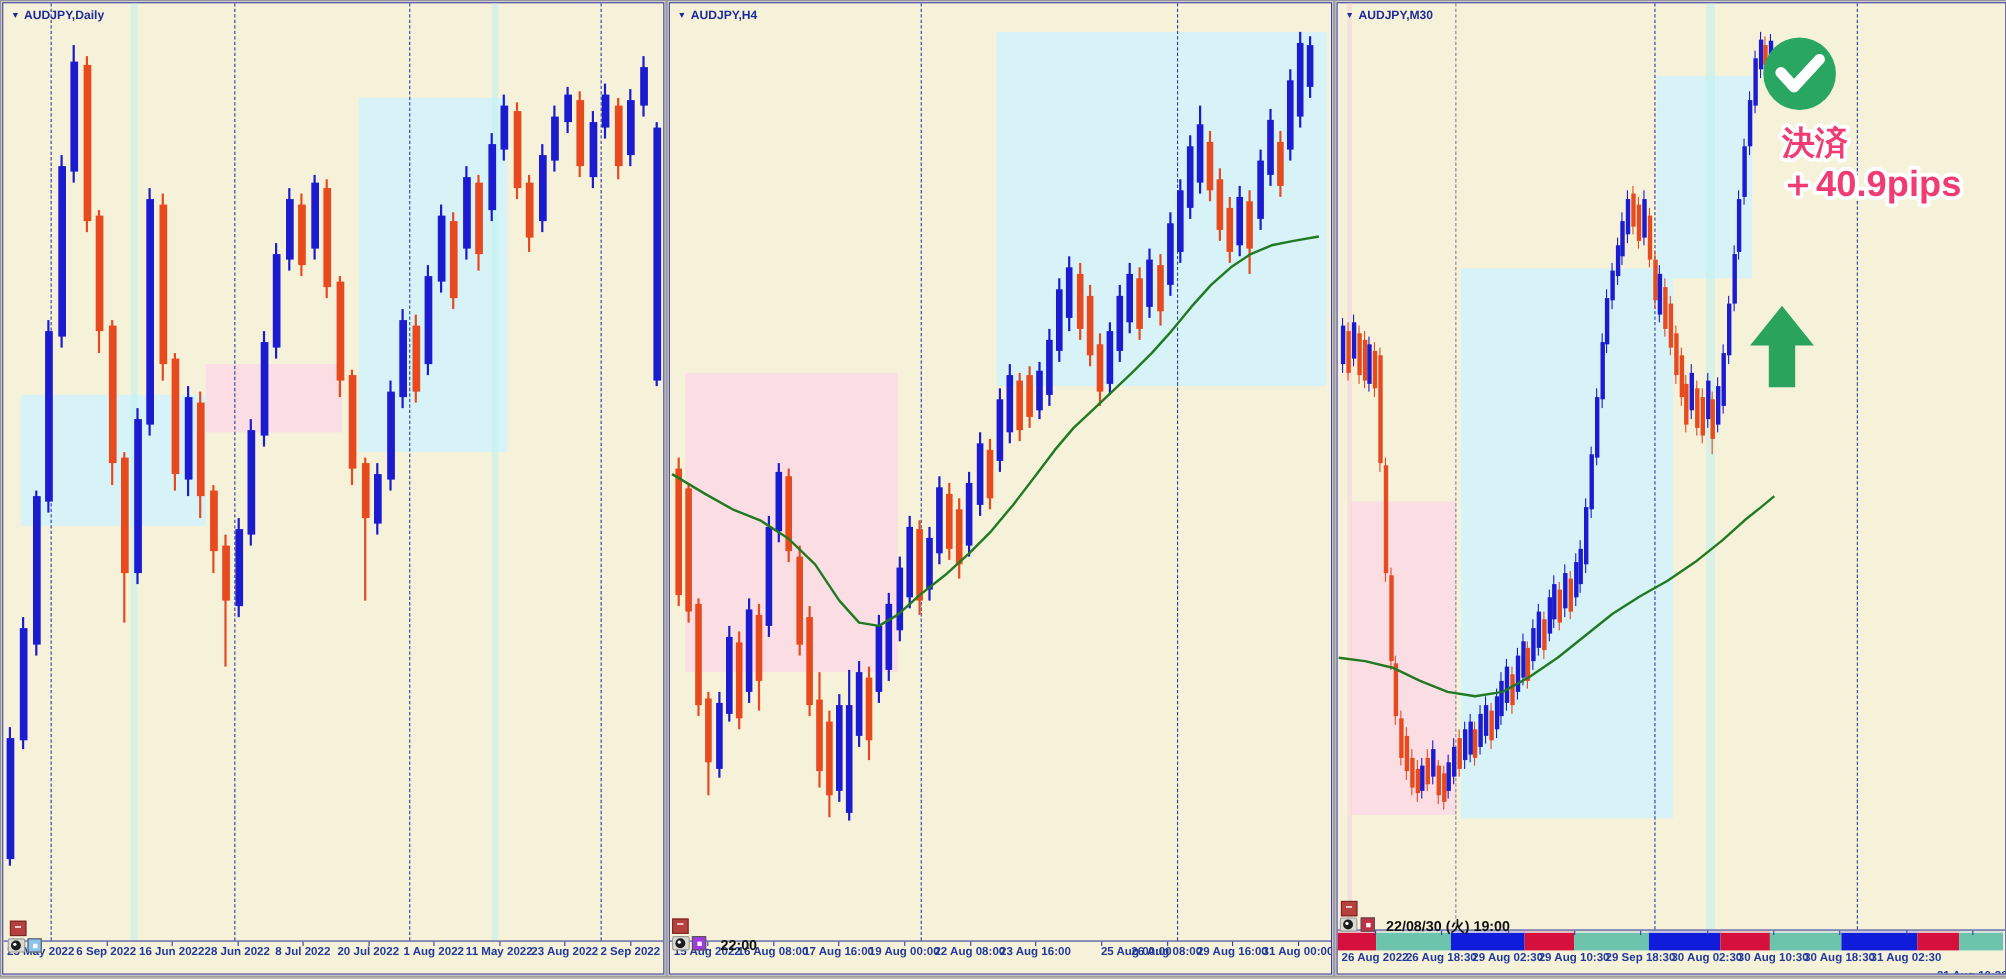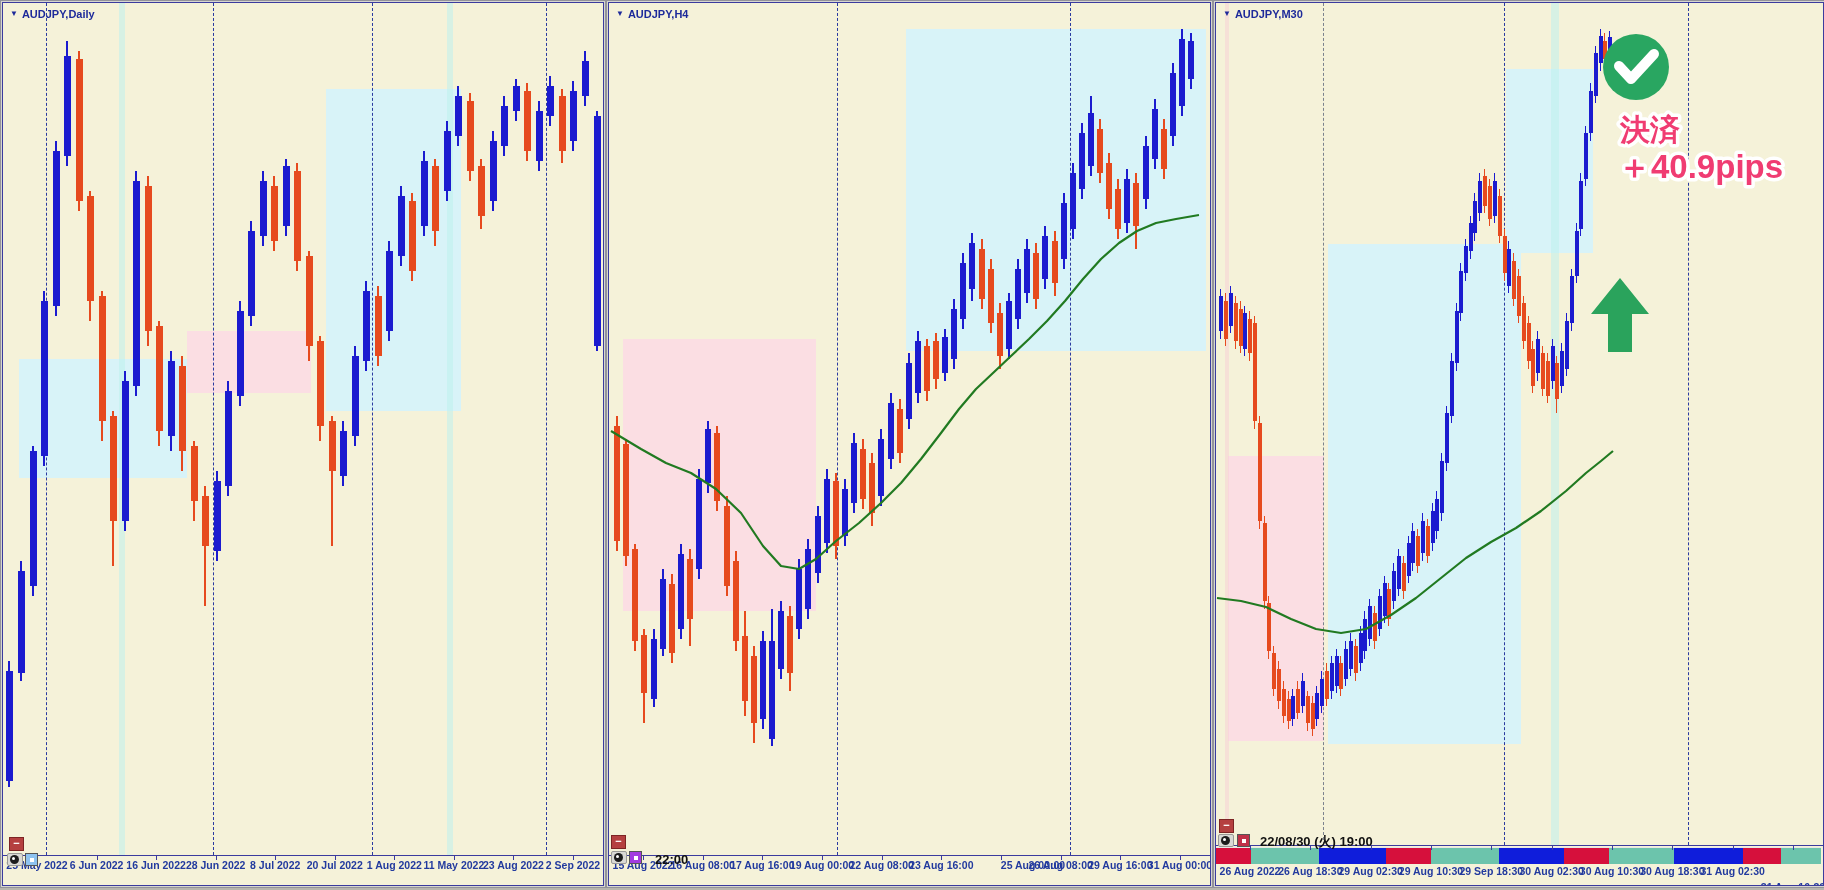--- a/index.html
+++ b/index.html
@@ -149,21 +149,21 @@
       <div class="wick" style="left: 569px; top: 78px; width: 2px; height: 70px; background: rgb(27, 27, 207);"></div>
       <div class="bodyc" style="left: 567px; top: 88px; width: 7px; height: 50px; background: rgb(27, 27, 207);"></div>
       <div class="wick" style="left: 581px; top: 48px; width: 2px; height: 55px; background: rgb(27, 27, 207);"></div>
       <div class="bodyc" style="left: 579px; top: 58px; width: 7px; height: 35px; background: rgb(27, 27, 207);"></div>
       <div class="wick" style="left: 593px; top: 108px; width: 2px; height: 240px; background: rgb(27, 27, 207);"></div>
       <div class="bodyc" style="left: 591px; top: 113px; width: 7px; height: 230px; background: rgb(27, 27, 207);"></div>
       <div class="axisline" style="top: 852px;"></div>
       <div class="tick" style="left: 34px; top: 853px;"></div>
       <div class="alabel" style="left: 34px; top: 856px;">25 May 2022</div>
       <div class="tick" style="left: 93.5556px; top: 853px;"></div>
-      <div class="alabel" style="left: 93.5556px; top: 856px;">6 Jun 2022</div>
+      <div class="alabel" style="left: 93.5556px; top: 856px;">6 Sep 2022</div>
       <div class="tick" style="left: 153.111px; top: 853px;"></div>
       <div class="alabel" style="left: 153.111px; top: 856px;">16 Jun 2022</div>
       <div class="tick" style="left: 212.667px; top: 853px;"></div>
       <div class="alabel" style="left: 212.667px; top: 856px;">28 Jun 2022</div>
       <div class="tick" style="left: 272.222px; top: 853px;"></div>
       <div class="alabel" style="left: 272.222px; top: 856px;">8 Jul 2022</div>
       <div class="tick" style="left: 331.778px; top: 853px;"></div>
       <div class="alabel" style="left: 331.778px; top: 856px;">20 Jul 2022</div>
       <div class="tick" style="left: 391.333px; top: 853px;"></div>
       <div class="alabel" style="left: 391.333px; top: 856px;">1 Aug 2022</div>

